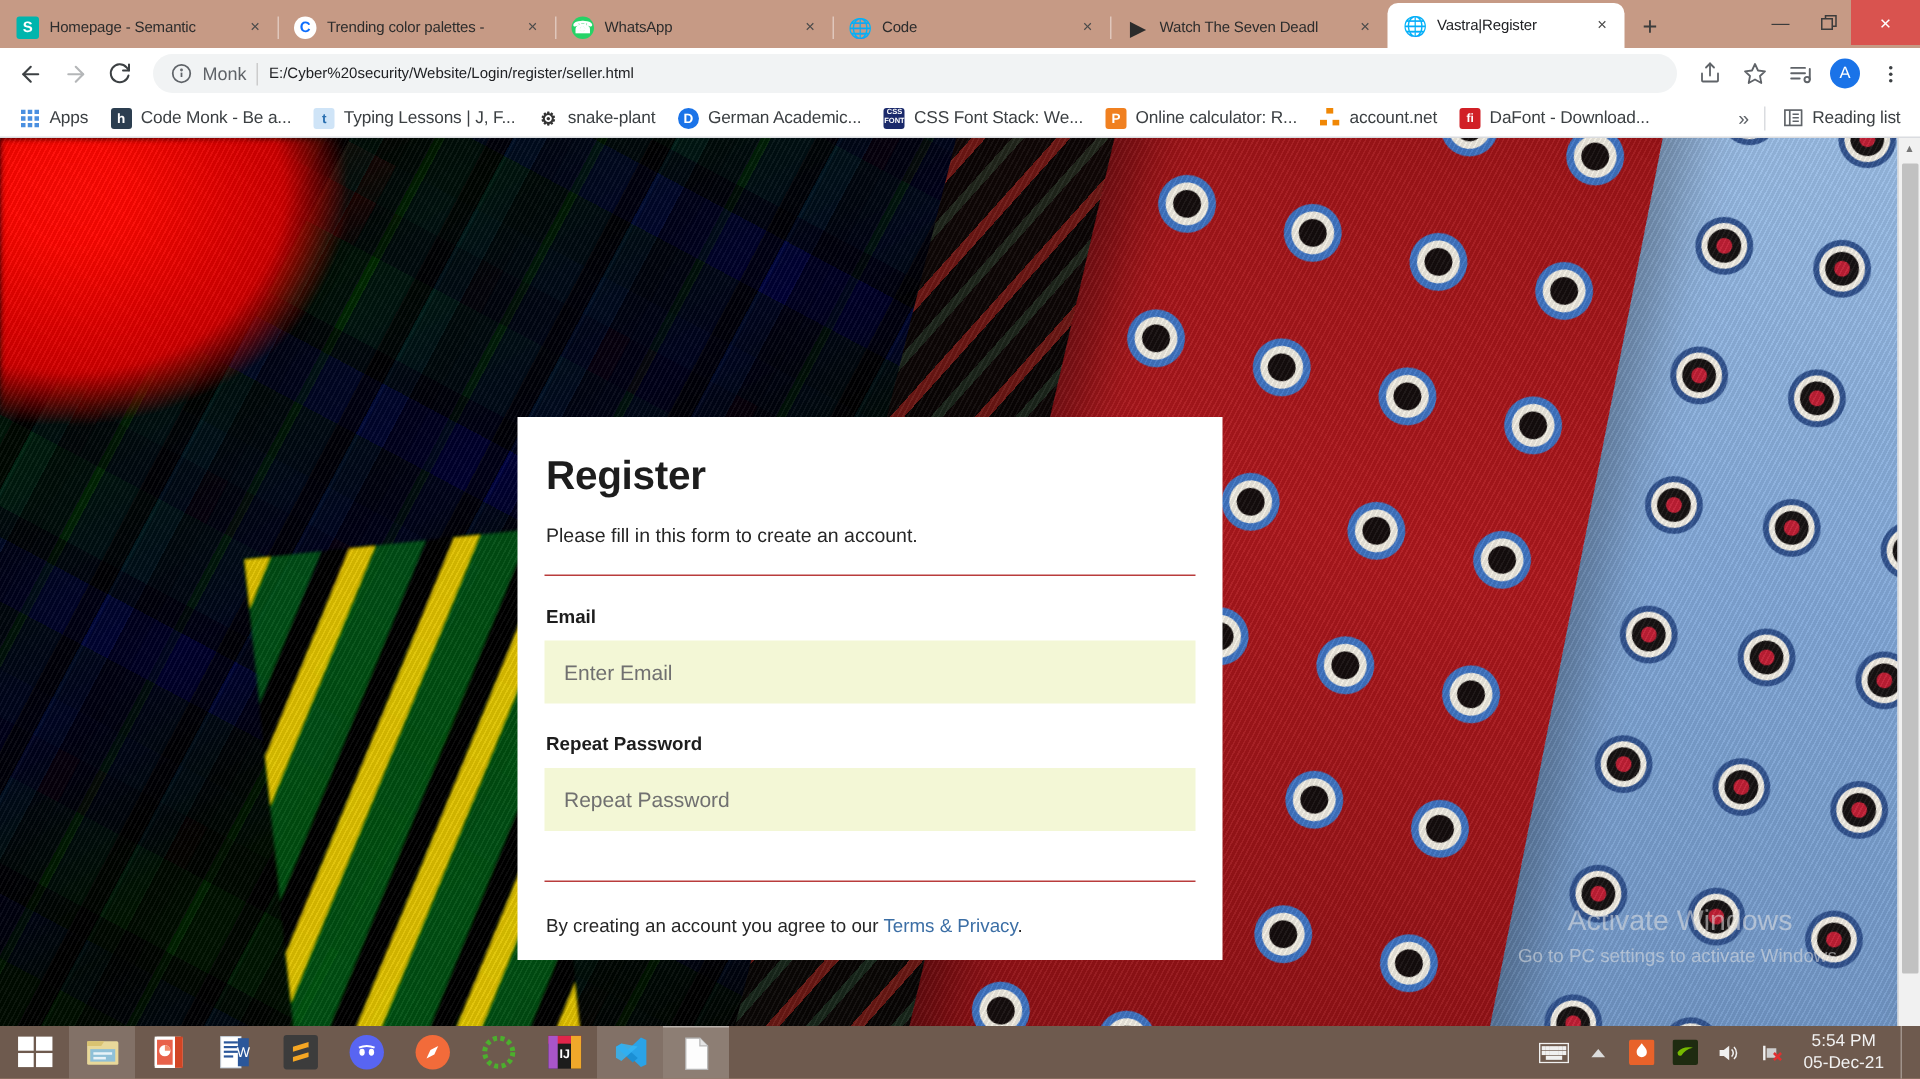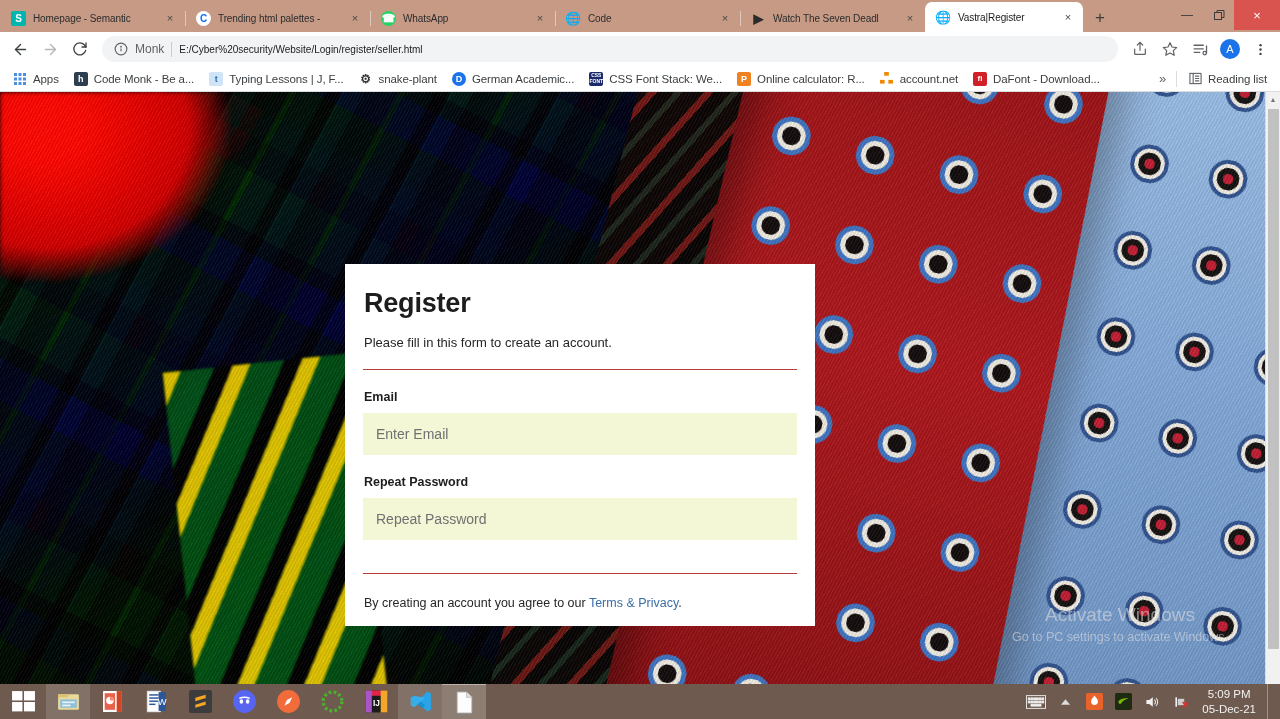--- a/index.html
+++ b/index.html
@@ -198,21 +198,21 @@
   }
   .photo-grain {
     position: absolute; inset: 0;
     background: repeating-linear-gradient(118deg,
       rgba(255,255,255,.05) 0 1px, rgba(0,0,0,.07) 1px 3px);
     pointer-events: none;
   }
 
   
   .card {
-    position: absolute; left: 345px; top: 172px; width: 470px;
+    position: absolute; left: 345px; top: 186px; width: 470px;
     background: #fff; padding: 24px 18px 16px 18px;
   }
   .card-title {
     font-size: 27px; font-weight: bold; color: #1d1d1d;
     letter-spacing: -.2px; margin-bottom: 16px; padding-left: 1px;
   }
   .card-sub { font-size: 13px; color: #262626; padding-left: 1px; }
   .hr-red { height: 1px; background: #b93c3c; margin: 19px 0 0 0; }
   .field { margin-top: 20px; }
   .field-label {
@@ -292,21 +292,21 @@
   <div class="tabstrip">
 
     <div class="tab tab-inactive tab-first">
       <span class="tab-fav" style="background:#00b5ad;">S</span>
       <span class="tab-title">Homepage - Semantic</span>
       <span class="tab-close">×</span>
     </div>
 
     <div class="tab tab-inactive">
       <span class="tab-fav" style="background:#fff;color:#0d6efd;border-radius:50%;">C</span>
-      <span class="tab-title">Trending html palettes -</span>
+      <span class="tab-title">Trending color palettes -</span>
       <span class="tab-close">×</span>
     </div>
 
     <div class="tab tab-inactive">
       <span class="tab-fav" style="background:#25d366;border-radius:50%;font-size:11px;">☎</span>
       <span class="tab-title">WhatsApp</span>
       <span class="tab-close">×</span>
     </div>
 
     <div class="tab tab-inactive">
@@ -670,18 +670,18 @@
         </svg>
     </div>
     <div class="tray-btn">
       <svg width="16" height="16" viewBox="0 0 20 20">
           <path d="M3 4h2v12H3z" fill="#f0f0f0"></path>
           <path d="M6 6h8v8H6z" fill="#cfcfcf"></path>
           <path d="M12 10l6 6M18 10l-6 6" stroke="#e03030" stroke-width="2.1"></path>
         </svg>
     </div>
     <div class="clock">
-      <div>5:09 PM</div>
+      <div>5:54 PM</div>
       <div>05-Dec-21</div>
     </div>
     <div class="show-desktop"></div>
   </div>
 </div>
 
 </body></html>

